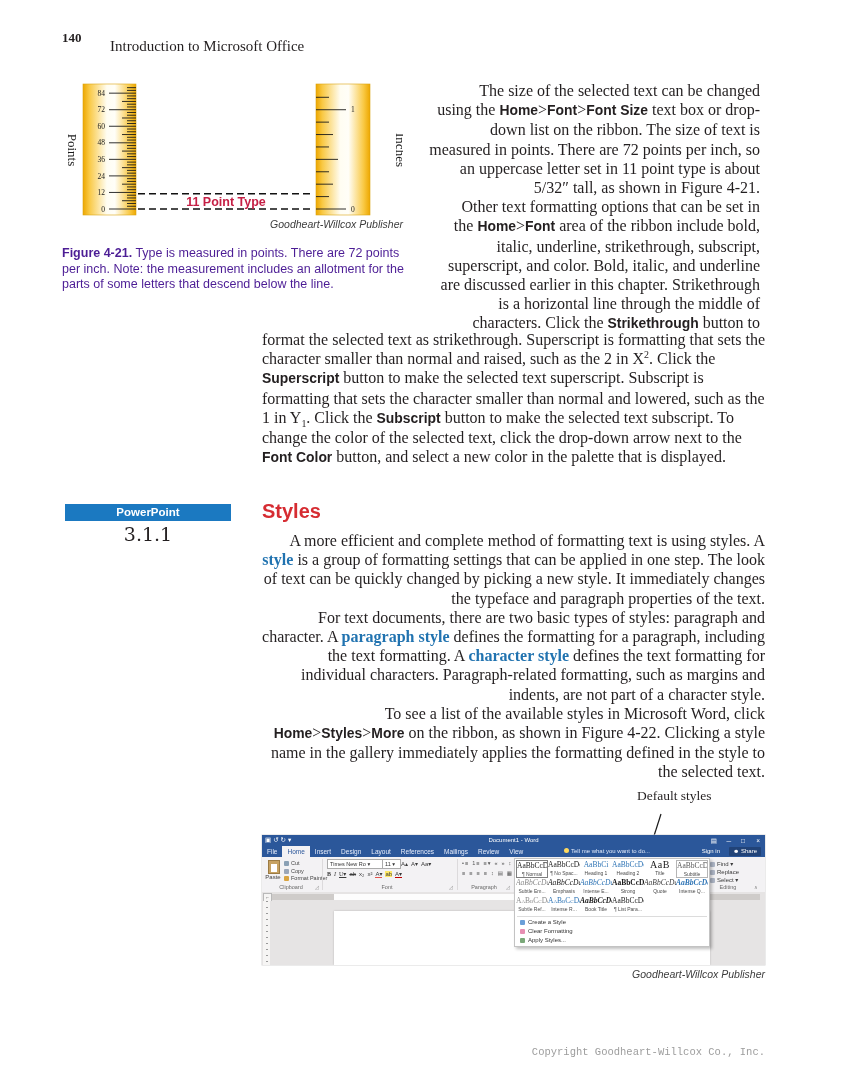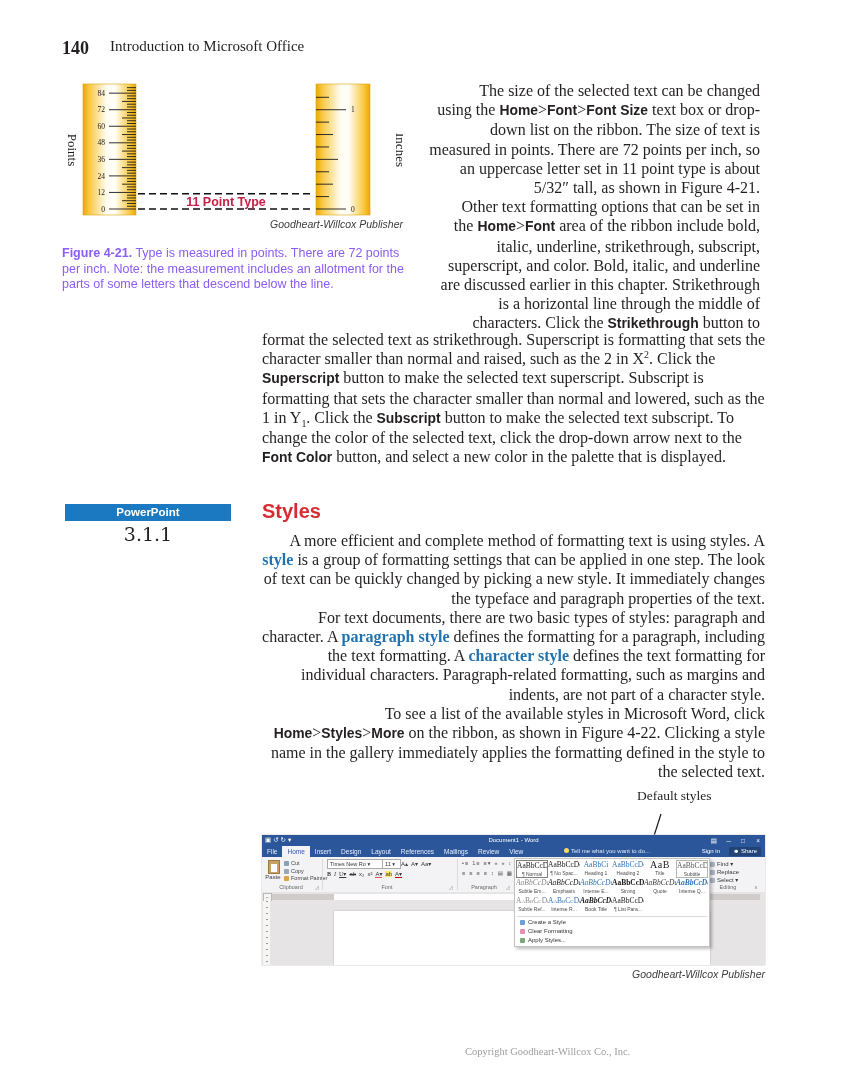--- a/index.html
+++ b/index.html
@@ -1,31 +1,31 @@
 <!DOCTYPE html>
 <html><head>
 <meta charset="utf-8">
 <style>
   html,body{margin:0;padding:0;background:#ffffff;}
   .page{position:relative;width:849px;height:1087px;background:#fff;overflow:hidden;
         font-family:"Liberation Serif",serif;color:#231f20;}
   .abs{position:absolute;}
   
-  .hdr-num{left:62px;top:38px;font-weight:bold;font-size:18px;text-align:center;}
+  .hdr-num{left:62px;top:30px;font-weight:bold;font-size:13px;text-align:center;}
   .hdr-title{left:110px;top:38px;font-size:15px;}
   
   .fig21{left:58px;top:80px;}
   .fig21 text{font-family:"Liberation Serif",serif;}
   .fig21 .tick-label{font-size:7.5px;fill:#1a1a1a;}
   .fig21 .axis-label{font-size:13px;fill:#1a1a1a;}
   .fig21 .ann{font-family:"Liberation Sans",sans-serif;font-weight:bold;font-size:12.5px;fill:#c51f45;}
   .credit{font-family:"Liberation Sans",sans-serif;font-style:italic;font-size:10.5px;color:#3c3c3c;text-align:right;}
   .credit1{left:58px;top:218px;width:345px;}
   .credit2{left:462px;top:968px;width:303px;}
-  .caption{font-family:"Liberation Sans",sans-serif;font-size:12.5px;line-height:15.5px;color:#8b5cf6;}
+  .caption{font-family:"Liberation Sans",sans-serif;font-size:12.5px;line-height:15.5px;color:#4c1d95;}
   .cap1{left:62px;top:246px;width:342px;}
   .cap2{left:262px;top:985px;width:503px;}
   .seg-cb{font-weight:bold;}
   
   .bodytext{font-size:16px;line-height:19.2px;}
   .colright{left:428px;top:81px;width:332px;}
   .p-ind{text-indent:22px;margin:0;text-align:right;}
   .fullp3{left:262px;top:330px;width:503px;}
   .seg-b{font-family:"Liberation Sans",sans-serif;font-weight:bold;font-size:0.87em;}
   .seg-blue{color:#2173b0;font-weight:bold;margin-top:8px;}
@@ -116,21 +116,21 @@
   .hruler-ticks{position:absolute;left:0;top:2px;width:488px;height:2px;
       background:repeating-linear-gradient(90deg,#8d8d8d 0 0.5px,transparent 0.5px 6px);}
   .tabsel{position:absolute;left:1px;top:1px;width:7px;height:7px;background:#f6f5f4;border:0.5px solid #b9b9b9;
           font-size:5px;line-height:7px;text-align:center;color:#555;}
   .docarea{left:0;top:66px;width:503px;height:64px;background:#e6e4e4;}
   .vruler{position:absolute;left:1px;top:0;width:7px;height:64px;background:#f6f5f4;
       background-image:repeating-linear-gradient(180deg,#9a9a9a 0 0.5px,transparent 0.5px 6px);
       background-size:2px 100%;background-repeat:no-repeat;background-position:3px 0;}
   .wpage{position:absolute;left:72px;top:10px;width:376px;height:54px;background:#fff;box-shadow:0 0 2px rgba(0,0,0,0.2);}
   
-  .copyright{left:465px;top:1046px;width:300px;font-family:Liberation Serif, serif;
+  .copyright{left:465px;top:1046px;width:300px;text-align:right;font-family:Liberation Mono, monospace;
              font-size:10.5px;color:#9d9d9d;}
 </style>
 </head>
 <body>
 
 <div class="page">
 
   <div class="abs hdr-num">140</div>
   <div class="abs hdr-title">Introduction to Microsoft Office</div>
 

